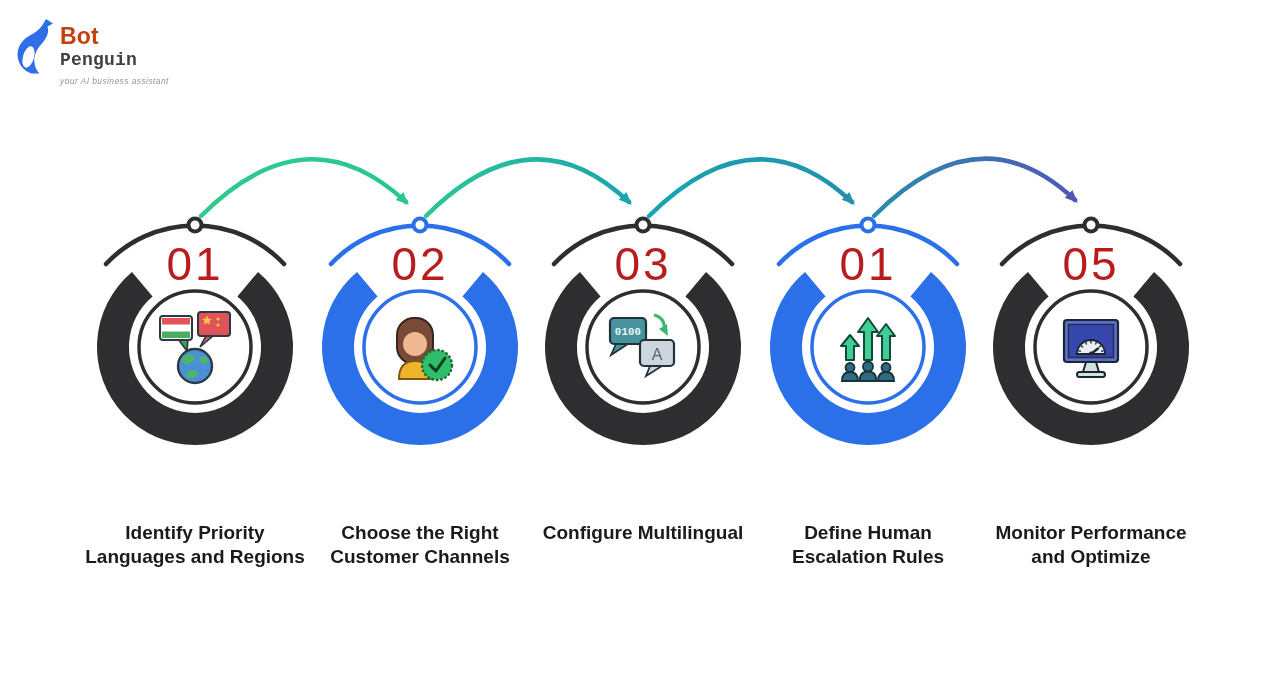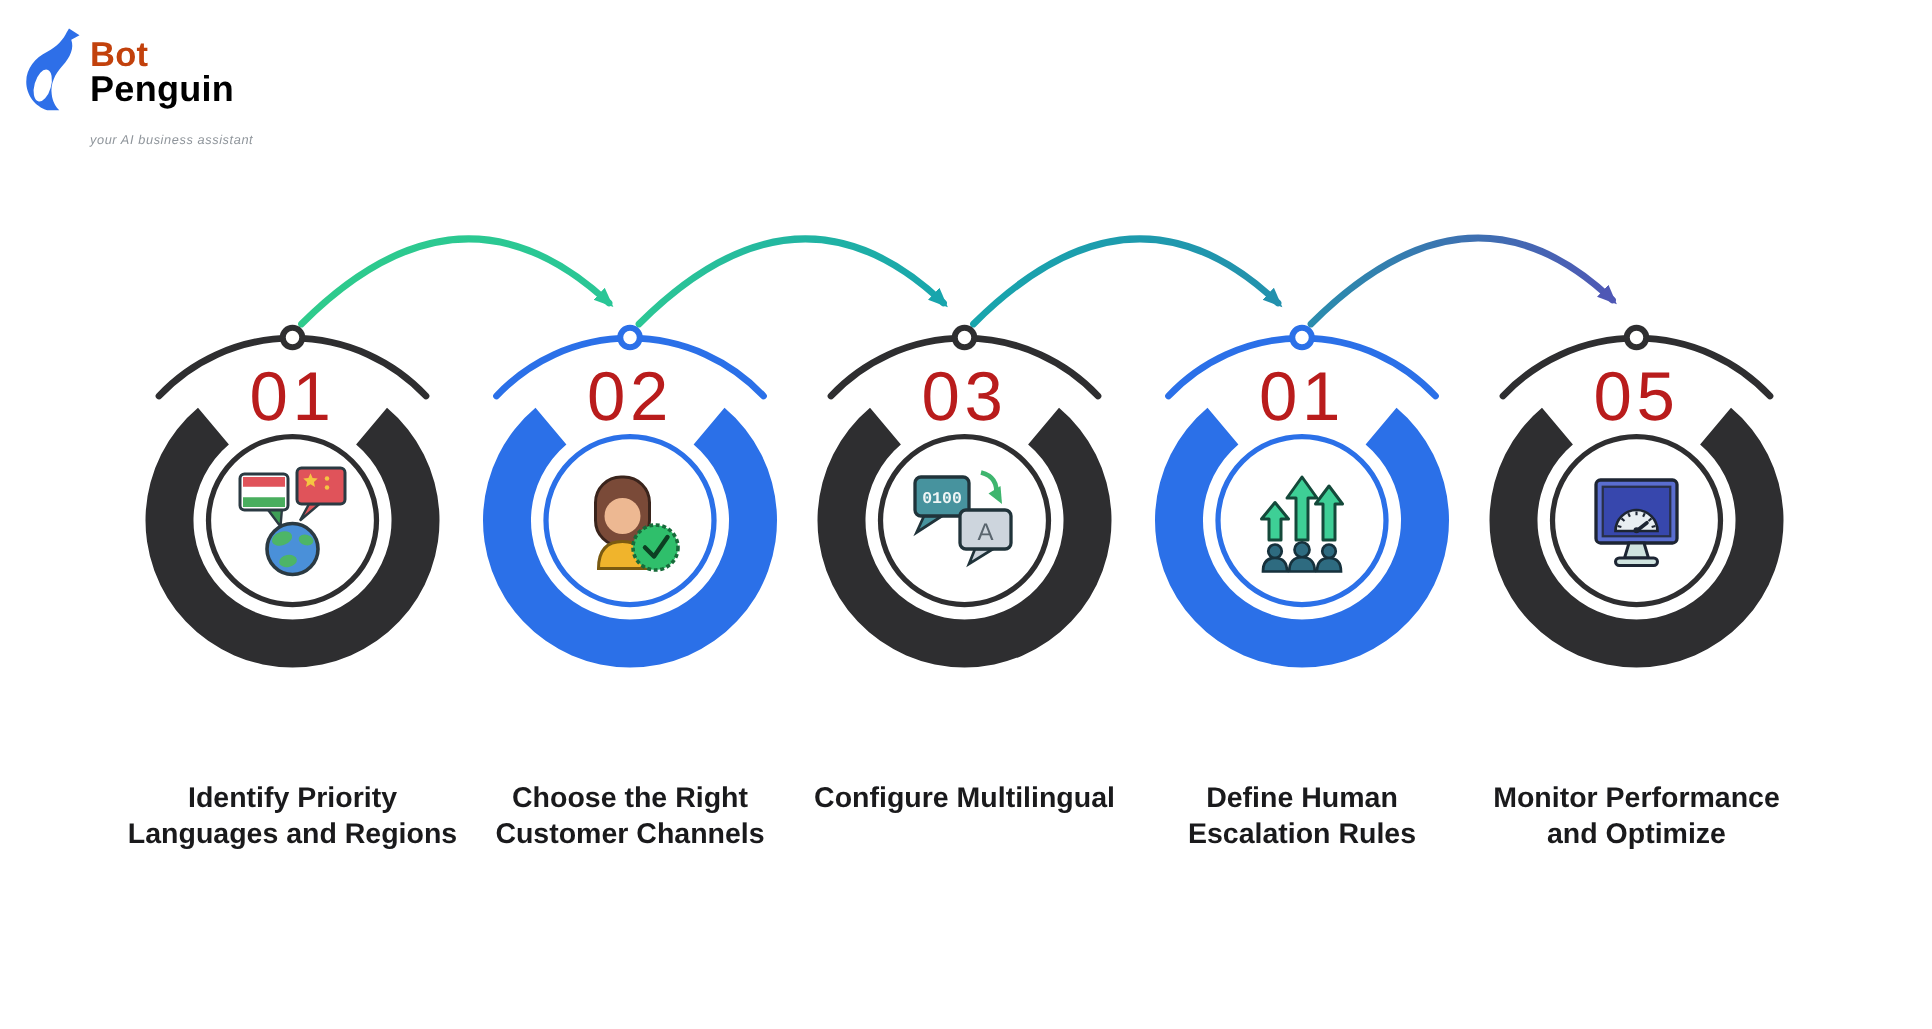--- a/index.html
+++ b/index.html
@@ -4,22 +4,22 @@
 <style>
   * { margin:0; padding:0; box-sizing:border-box; }
   body { background:#ffffff; font-family:"Liberation Sans", sans-serif; }
   .canvas { position:relative; width:1288px; height:686px; background:#ffffff; overflow:hidden; }
 
   
   .logo { position:absolute; left:14px; top:18px; display:flex; align-items:flex-start; }
   .logo-mark { width:40px; height:56px; margin-right:6px; }
   .logo-text { padding-top:6px; }
   .brand1 { font-size:23px; font-weight:bold; color:#c2410c; line-height:24px; letter-spacing:.2px; }
-  .brand2 { font-size:24px; font-weight:bold; color:#000000; line-height:24px; letter-spacing:.2px; }
-  .tagline { font-size:8.5px; font-style:italic; color:#8f959b; margin-top:16px; letter-spacing:.4px; }
+  .brand2 { font-size:18px; font-weight:bold; color:#404040; line-height:24px; letter-spacing:.2px;font-family:Liberation Mono, monospace; }
+  .tagline { font-size:8.5px; font-style:italic; color:#8f959b; margin-top:4px; letter-spacing:.4px; }
 
   
   .arrows-layer { position:absolute; left:0; top:0; width:1288px; height:260px; }
 
   
   .step { position:absolute; top:205px; width:250px; height:375px; }
   .step-ring { position:absolute; left:0; top:0; }
   .step-number { position:absolute; left:0; top:34px; width:250px; text-align:center;
                  font-size:46px; font-weight:400; color:#b91c1c; letter-spacing:3px; line-height:50px; }
   .step-icon { position:absolute; left:80px; top:97px; width:90px; height:90px; }

